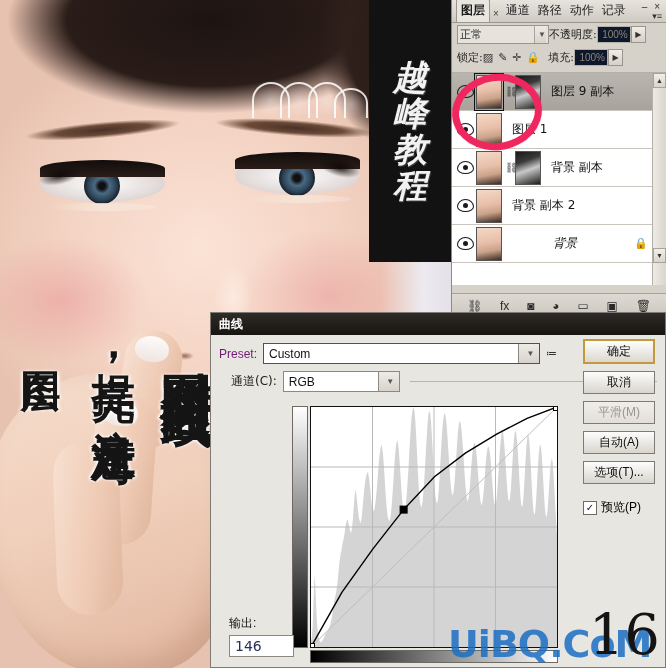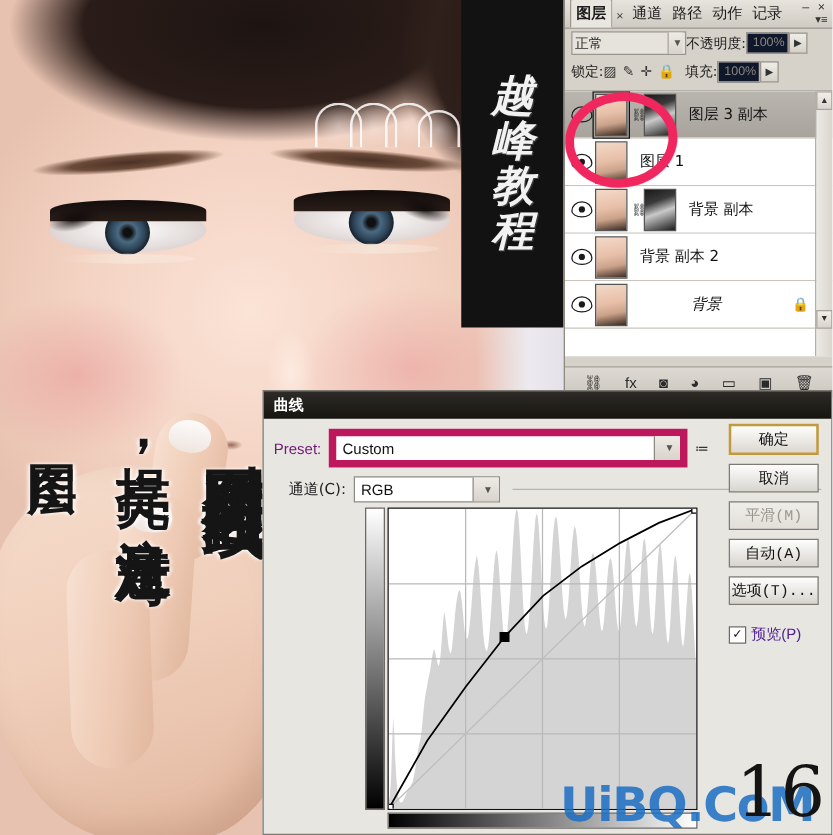--- a/index.html
+++ b/index.html
@@ -130,21 +130,21 @@
   .pb-ico{font-size:12px;color:#2a2a2a;}
 
   
   #curves-dialog{position:absolute;left:210px;top:312px;width:456px;height:356px;
     background:#e8e6e1;border:1px solid #7d7a74;box-sizing:border-box;}
   #curves-title{height:22px;background:linear-gradient(180deg,#2e2b28,#17150f);
     color:#fff;font-size:12px;font-weight:700;display:flex;align-items:center;padding-left:8px;
     font-family:"DejaVu Sans",sans-serif;}
   #preset-row{display:flex;align-items:center;gap:6px;padding:8px 8px 0 8px;}
   #preset-label{font-size:12px;color:#701a75;}
-  #preset-select{width:270px;height:19px;background:#fff;border:6px solid #be185d;
+  #preset-select{width:270px;height:19px;background:#fff;border:1px solid #be185d;
     display:flex;align-items:center;justify-content:space-between;font-size:12px;padding-left:5px;color:#111;}
   #preset-select .caret{width:17px;justify-content:center;border-left:1px solid #8c8780;}
   #preset-menu-ico{font-size:11px;color:#333;}
   #channel-row{display:flex;align-items:center;gap:6px;padding:7px 8px 0 20px;}
   #channel-select{width:110px;height:19px;background:#fff;border:1px solid #8c8780;
     display:flex;align-items:center;justify-content:space-between;font-size:12px;padding-left:5px;color:#111;}
   #channel-select .caret{width:17px;justify-content:center;border-left:1px solid #8c8780;}
   .fieldline{flex:1;height:1px;background:#b9b5ae;margin-left:4px;}
 
   #tools-col{position:absolute;left:232px;top:100px;display:flex;gap:5px;align-items:flex-start;}
@@ -163,27 +163,27 @@
   #output-block{position:absolute;left:18px;bottom:10px;}
   #output-label{font-size:12px;color:#111;}
   #output-box{margin-top:3px;width:58px;height:20px;background:#fff;border:1px solid #8c8780;
     font-size:14px;color:#26305c;display:flex;align-items:center;padding-left:5px;
     font-family:"DejaVu Sans",sans-serif;}
 
   #btn-col{position:absolute;right:10px;top:26px;width:72px;display:flex;flex-direction:column;gap:7px;}
   .dlg-btn{height:21px;border:1px solid #7f7b74;border-radius:0;
     background:linear-gradient(180deg,#fdfdfc,#d8d5ce);
     font-size:12px;color:#111;display:flex;align-items:center;justify-content:center;
-    font-family:Liberation Mono, monospace;}
+    font-family:Liberation Sans, sans-serif;}
   .dlg-btn.primary{border:2px solid #c29a3d;background:linear-gradient(180deg,#fdfdfc,#dcd8d0);}
   .dlg-btn.disabled{color:#9a958e;background:linear-gradient(180deg,#f0eeea,#e2dfd8);}
   #preview-row{display:flex;align-items:center;gap:4px;margin-top:8px;}
   .chk{width:12px;height:12px;border:1px solid #6d6a64;background:#fff;
     font-size:10px;line-height:10px;display:flex;align-items:center;justify-content:center;color:#111;}
-  #preview-label{font-size:12px;color:#4c1d95;}
+  #preview-label{font-size:12px;color:#000000;}
 
   
   #watermark{position:absolute;left:448px;top:622px;font-size:38px;font-weight:700;
     color:#1b6fc4;opacity:.85;font-family:"DejaVu Sans",sans-serif;letter-spacing:-1px;
     pointer-events:none;}
   #page-number{position:absolute;right:6px;top:602px;font-size:56px;color:#141414;
     font-family:"DejaVu Serif","Liberation Serif",serif;pointer-events:none;}
 
   
   #red-circle{position:absolute;left:452px;top:74px;width:76px;height:62px;
@@ -287,21 +287,21 @@
 
     <div class="layer-row selected">
       <div class="eye-col">
         <div class="eye-ico">
             <i></i>
           </div>
       </div>
       <div class="thumb selected-thumb"></div>
       <div class="link-ico">⛓</div>
       <div class="thumb mask"></div>
-      <div class="layer-name">图层 3 副本</div>
+      <div class="layer-name">图层 9 副本</div>
     </div>
 
     <div class="layer-row">
       <div class="eye-col">
         <div class="eye-ico">
             <i></i>
           </div>
       </div>
       <div class="thumb"></div>
       <div class="layer-name">图层 1</div>
@@ -409,20 +409,24 @@
           <polyline points="0.00,240.00 246.00,0.00" fill="none" stroke="#bdbdbd" stroke-width="1"></polyline>
           <polyline points="0.00,240.00 30.87,185.41 61.74,142.12 92.61,102.59 123.48,69.65 154.35,46.12 185.22,27.29 216.09,11.29 246.00,0.00" fill="none" stroke="#000000" stroke-width="1.4"></polyline>
           <rect x="-3.5" y="236.5" width="7" height="7" fill="#fff" stroke="#000" stroke-width="1"></rect>
           <rect x="89.11176470588235" y="99.08823529411765" width="7" height="7" fill="#000" stroke="#000" stroke-width="1"></rect>
           <rect x="242.5" y="-3.5" width="7" height="7" fill="#fff" stroke="#000" stroke-width="1"></rect>
         </svg>
     </div>
     <div id="hgrad"></div>
   </div>
 
+  <div id="output-block">
+    <div id="output-label">输出:</div>
+    <div id="output-box">146</div>
+  </div>
 
   <div id="btn-col">
     <div class="dlg-btn primary">确定</div>
     <div class="dlg-btn">取消</div>
     <div class="dlg-btn disabled">平滑(M)</div>
     <div class="dlg-btn">自动(A)</div>
     <div class="dlg-btn">选项(T)...</div>
     <div id="preview-row">
       <span class="chk">✓</span>
       <span id="preview-label">预览(P)</span>

